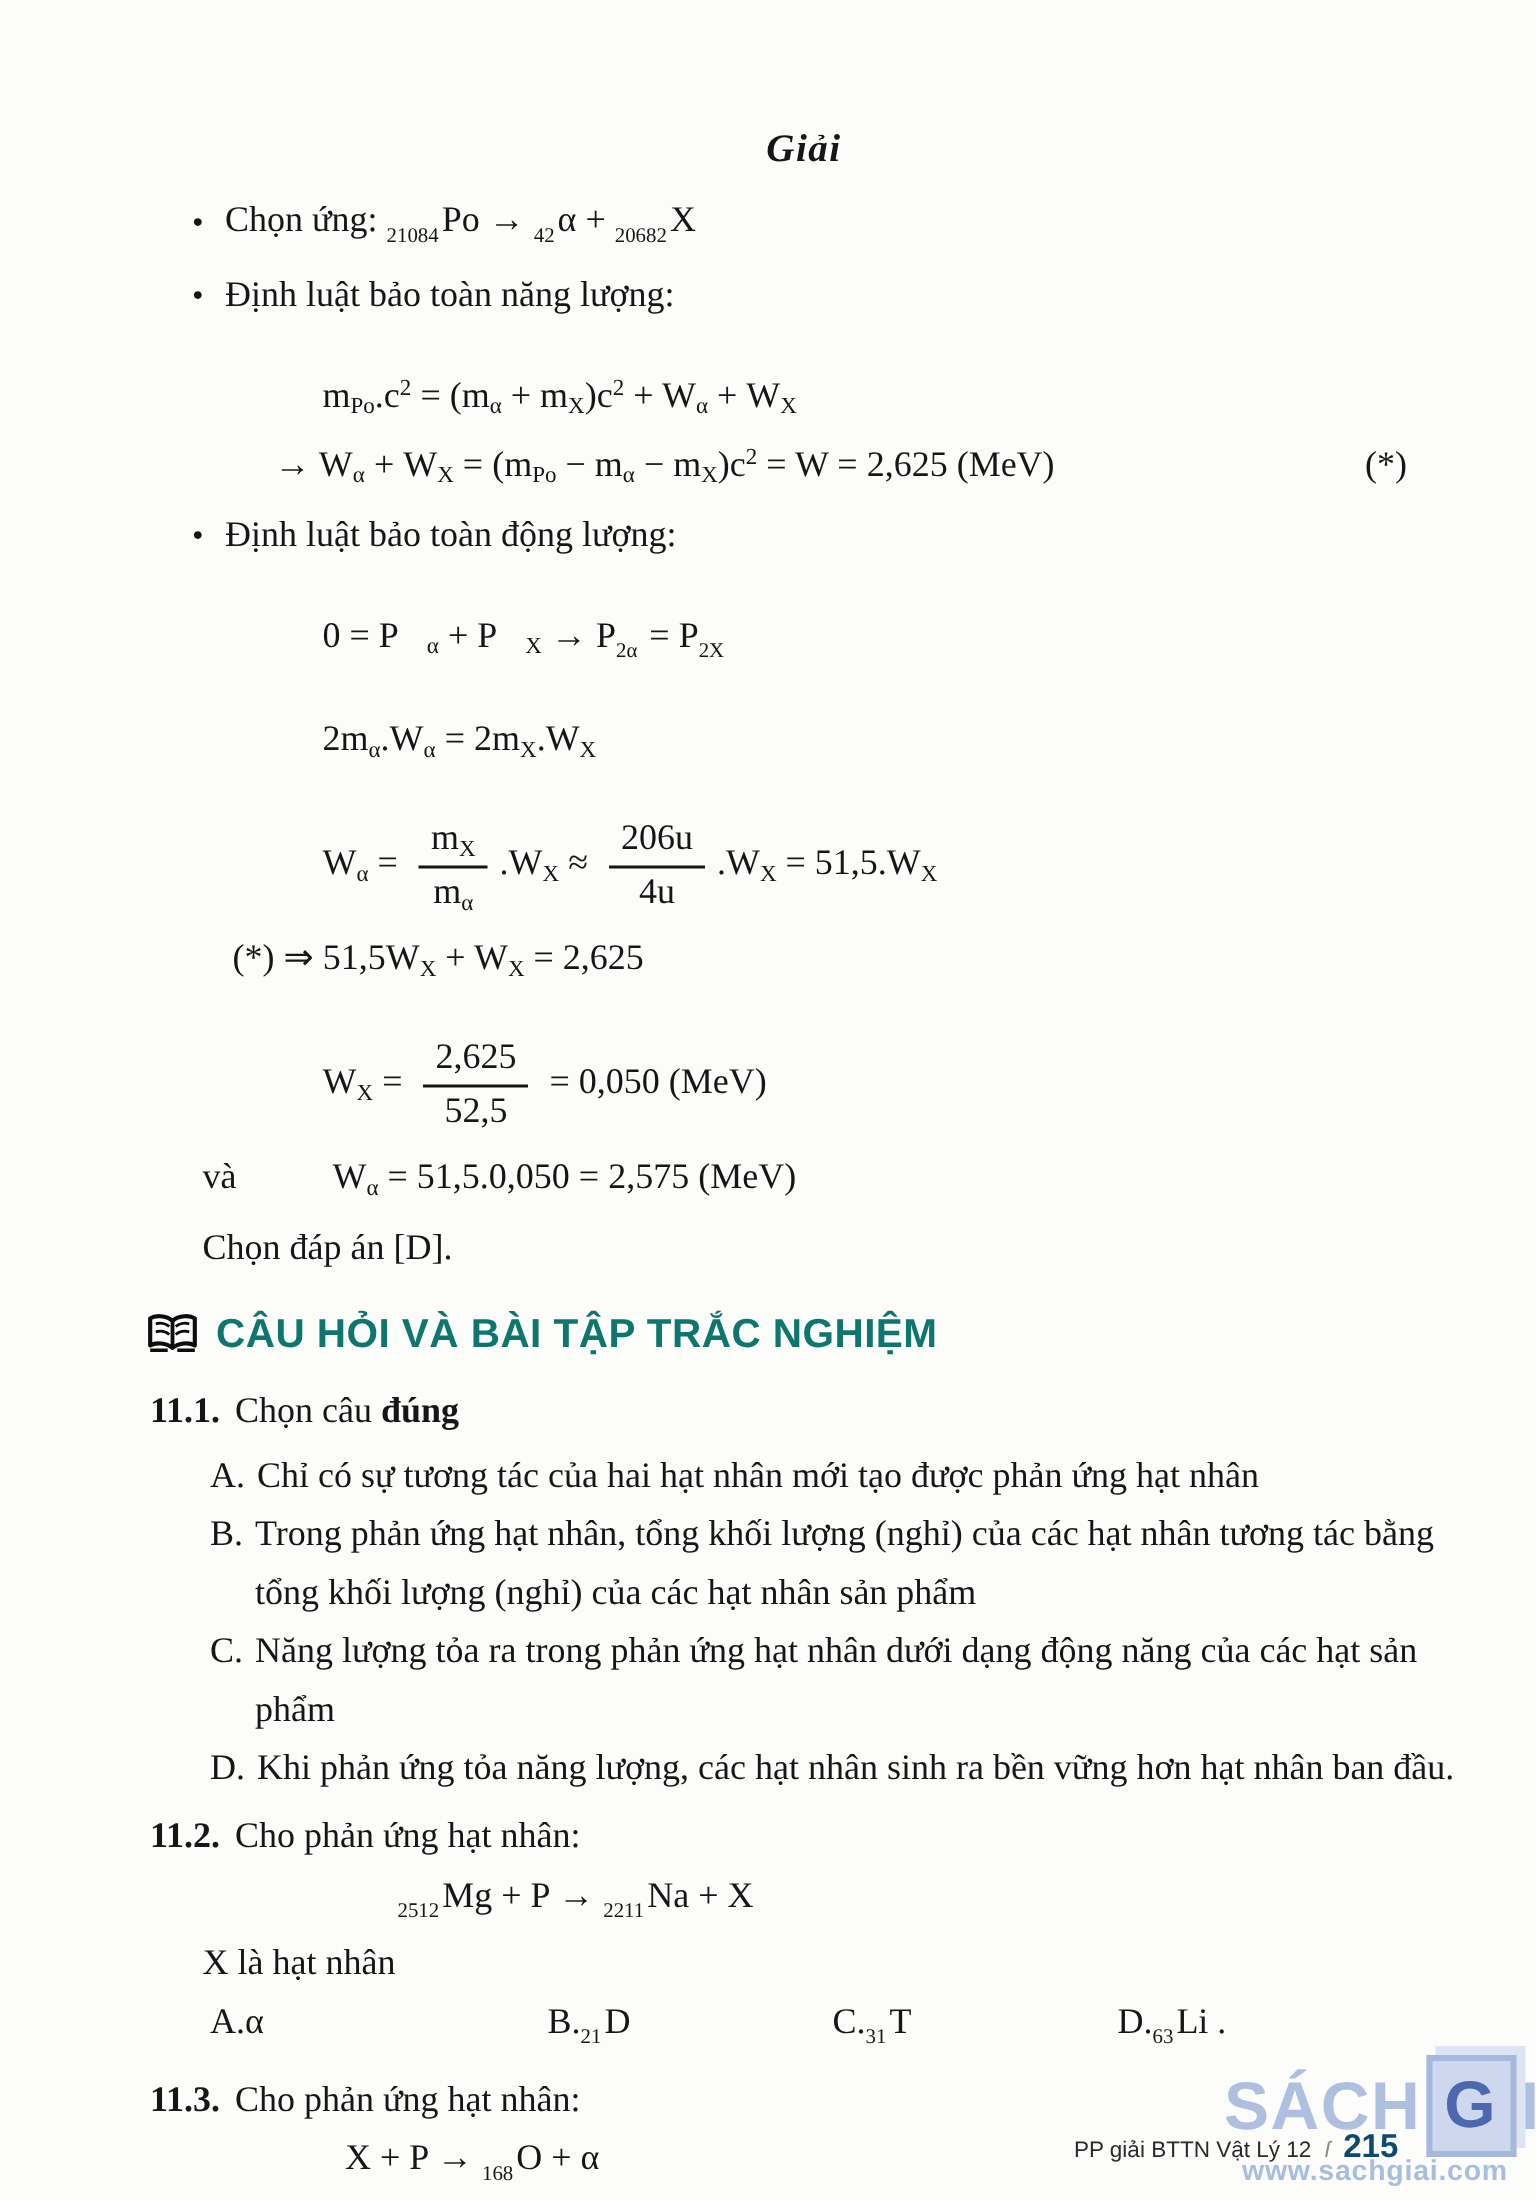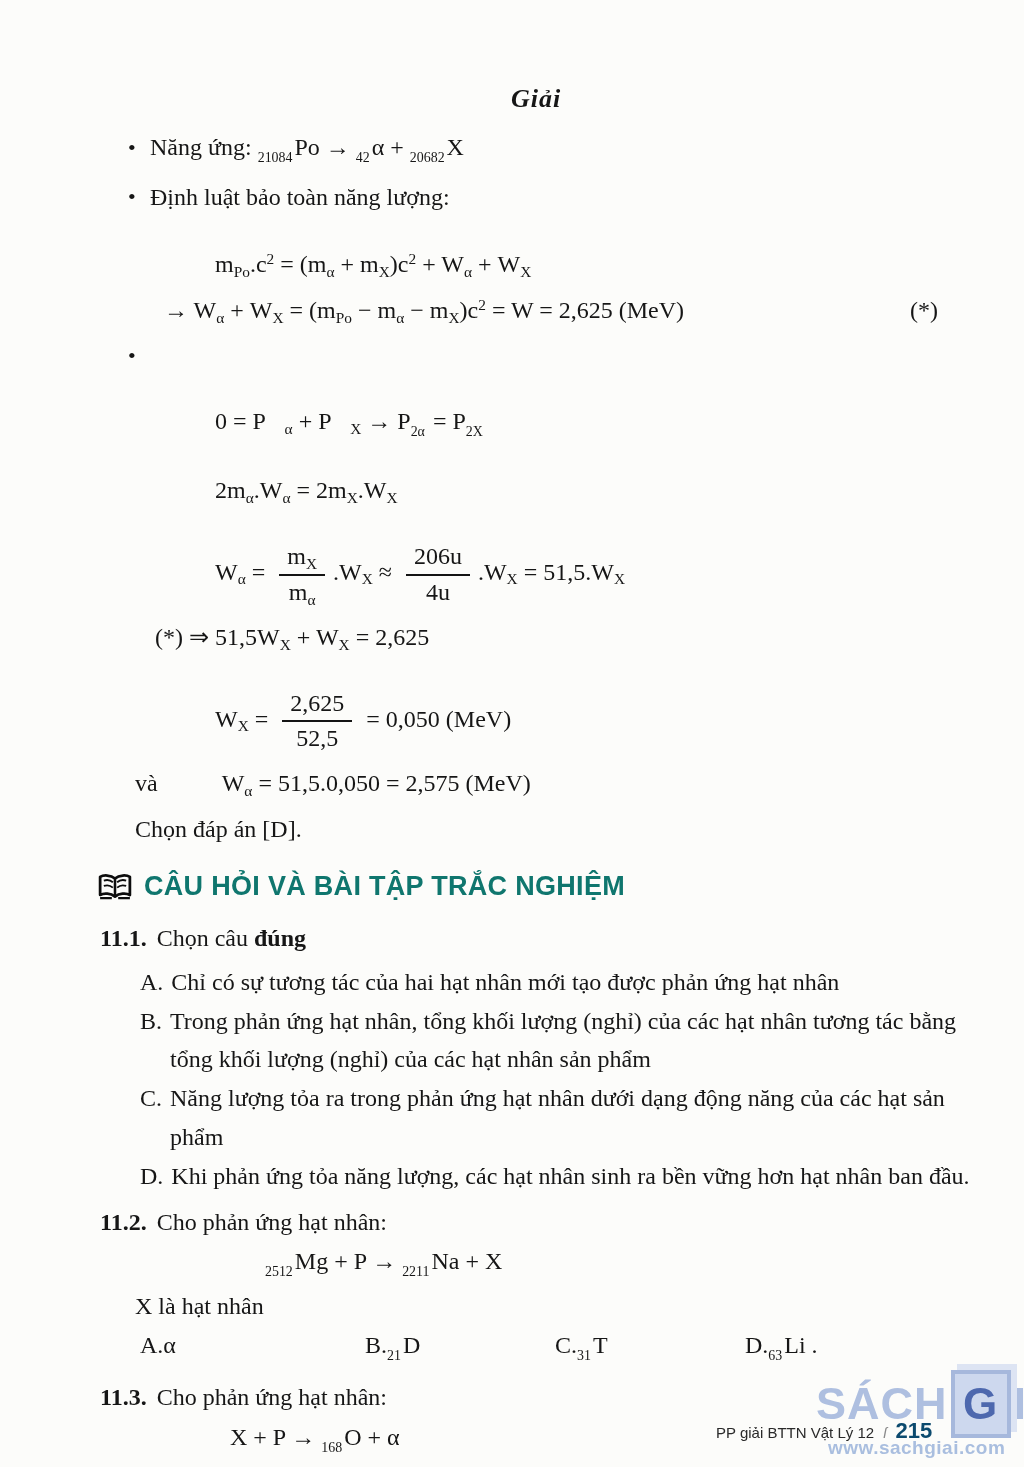--- a/index.html
+++ b/index.html
@@ -11,21 +11,21 @@
   .content{position:absolute;left:100px;top:84px;width:872px;}
   .title{
     margin:0 0 18px 0;text-align:center;
     font-size:26px;font-weight:bold;font-style:italic;letter-spacing:1px;
   }
   .sol-line{font-size:24px;line-height:1.3;margin-bottom:15px;display:flex;align-items:center;}
   .sol-line .seg-body{display:inline-block;}
   .sol-line.bullet{margin-left:28px;margin-bottom:17px;}
   .bullet-mark{display:inline-block;width:22px;font-size:22px;}
   .sol-line.eq{margin-left:115px;margin-top:36px;}
-  .sol-line.eq-arrow{margin-left:64px;gap:47px;}
+  .sol-line.eq-arrow{margin-left:83px;gap:47px;}
   .sol-line.note{margin-left:55px;margin-top:6px;}
   .sol-line.va{margin-left:35px;}
   .sol-line.text{margin-left:35px;}
   .line-tag{margin-left:auto;padding-right:34px;}
   sub{font-size:64%;vertical-align:-0.3em;line-height:0;}
   sup{font-size:64%;vertical-align:0.5em;line-height:0;}
   .ss{display:inline-flex;flex-direction:row;align-items:center;
       font-size:58%;line-height:1.08;vertical-align:-0.5em;margin-right:2px;}
   .frac{display:inline-flex;flex-direction:column;align-items:center;
         vertical-align:middle;margin:0 8px;line-height:1.15;}
@@ -79,21 +79,21 @@
 </head>
 <body>
 
 <div class="page">
   <div class="content">
     <h3 class="title">Giải</h3>
 
     <div id="solution">
         <div class="sol-line bullet">
           <span class="bullet-mark">•</span>
-          <span class="seg-body"><span>Năng ứng: </span><span class="ss">
+          <span class="seg-body"><span>Chọn ứng: </span><span class="ss">
               <span class="ss-t">210</span>
               <span class="ss-b">84</span>
             </span><span>Po  →  </span><span class="ss">
               <span class="ss-t">4</span>
               <span class="ss-b">2</span>
             </span><span>α + </span><span class="ss">
               <span class="ss-t">206</span>
               <span class="ss-b">82</span>
             </span><span>X</span></span>
         </div>
@@ -103,20 +103,21 @@
         </div>
         <div class="sol-line eq">
           <span class="seg-body"><span>m</span><sub>Po</sub><span>.c</span><sup>2</sup><span> = (m</span><sub>α</sub><span> + m</span><sub>X</sub><span>)c</span><sup>2</sup><span> + W</span><sub>α</sub><span> + W</span><sub>X</sub></span>
         </div>
         <div class="sol-line eq-arrow">
           <span class="seg-body"><span>→ W</span><sub>α</sub><span> + W</span><sub>X</sub><span> = (m</span><sub>Po</sub><span> − m</span><sub>α</sub><span> − m</span><sub>X</sub><span>)c</span><sup>2</sup><span> = W = 2,625 (MeV)</span></span>
           <span class="line-tag">(*)</span>
         </div>
         <div class="sol-line bullet">
           <span class="bullet-mark">•</span>
+          <span class="seg-body"><span>Định luật bảo toàn động lượng:</span></span>
         </div>
         <div class="sol-line eq">
           <span class="seg-body"><span>0 = P⃗</span><sub>α</sub><span> + P⃗</span><sub>X</sub><span> → P</span><span class="ss">
               <span class="ss-t">2</span>
               <span class="ss-b">α</span>
             </span><span> = P</span><span class="ss">
               <span class="ss-t">2</span>
               <span class="ss-b">X</span>
             </span></span>
         </div>

